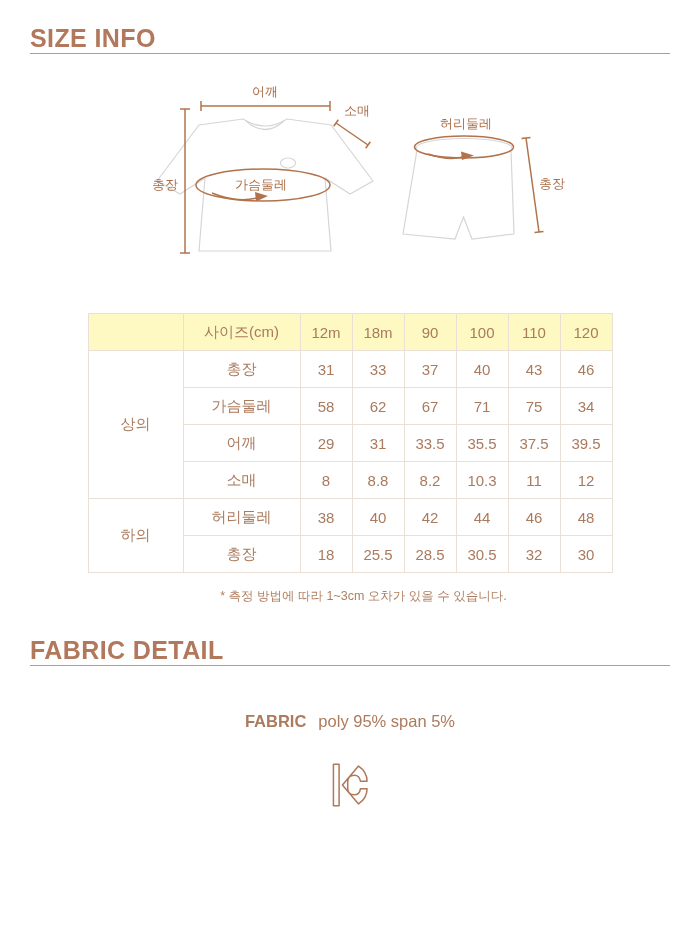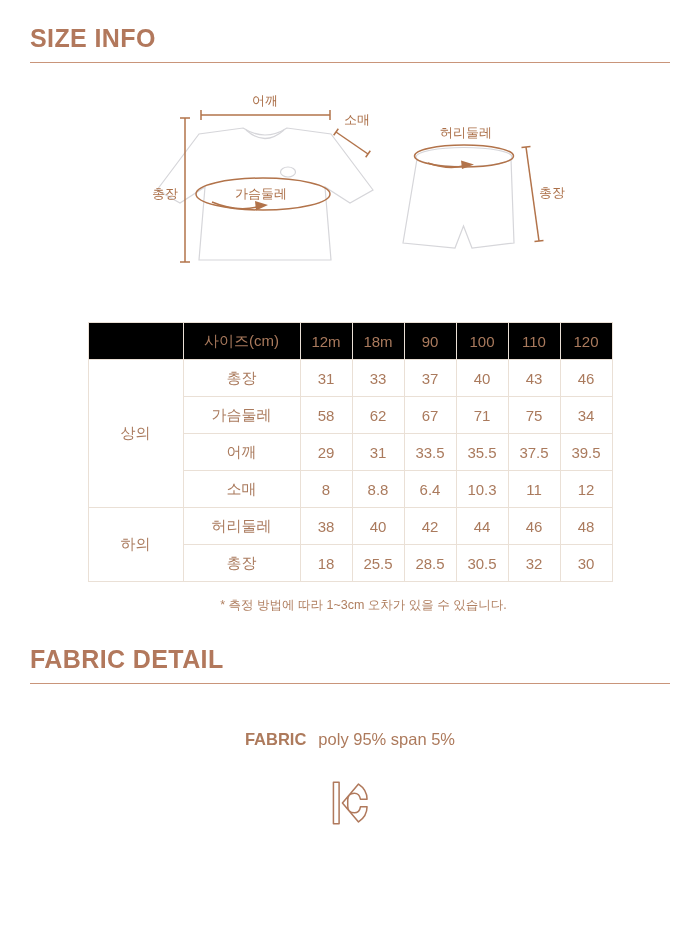--- a/index.html
+++ b/index.html
@@ -2,35 +2,34 @@
 <html><head>
 <meta charset="utf-8">
 <style>
   html,body{margin:0;padding:0;background:#ffffff;}
   .page{
     width:700px;height:933px;background:#ffffff;position:relative;
     font-family:"Liberation Sans","DejaVu Sans",sans-serif;overflow:hidden;
   }
   .section-heading{
     margin:24px 30px 0 30px;
-    padding-bottom:9px;
     border-bottom:1px solid #c9957a;
   }
   .section-heading h2{
     margin:0;font-size:25px;font-weight:bold;color:#b2785c;letter-spacing:0.4px;
   }
   .diagram-svg{display:block;margin-top:27px;}
   .size-table{
     width:524px;margin:32px auto 0 auto;border-collapse:collapse;table-layout:fixed;
   }
   .size-table th,.size-table td{
     border:1px solid #eae0d6;height:36px;text-align:center;vertical-align:middle;
     font-size:15px;font-weight:normal;color:#aa7a5d;padding:0;
   }
-  .size-table thead th{background:#000000;}
+  .size-table thead th{background:#fef9c3;}
   .notes{margin-top:12px;text-align:center;color:#b07f60;font-size:12.5px;line-height:22px;padding-left:27px;}
   .fabric-line{
     margin-top:46px;display:flex;justify-content:center;align-items:baseline;gap:12px;
     color:#ad7a5c;font-size:16.5px;
   }
   .fabric-line .flabel{font-weight:bold;}
   .made-in{margin-top:21px;text-align:center;color:#ad7a5c;font-size:16.5px;font-weight:bold;letter-spacing:0.3px;}
   .kc-wrap{margin-top:30px;display:flex;justify-content:center;}
 </style>
 </head>
@@ -143,21 +142,21 @@
         <td>31</td>
         <td>33.5</td>
         <td>35.5</td>
         <td>37.5</td>
         <td>39.5</td>
       </tr>
       <tr>
         <td>소매</td>
         <td>8</td>
         <td>8.8</td>
-        <td>6.4</td>
+        <td>8.2</td>
         <td>10.3</td>
         <td>11</td>
         <td>12</td>
       </tr>
       <tr>
         <td rowspan="2">하의</td>
         <td>허리둘레</td>
         <td>38</td>
         <td>40</td>
         <td>42</td>

